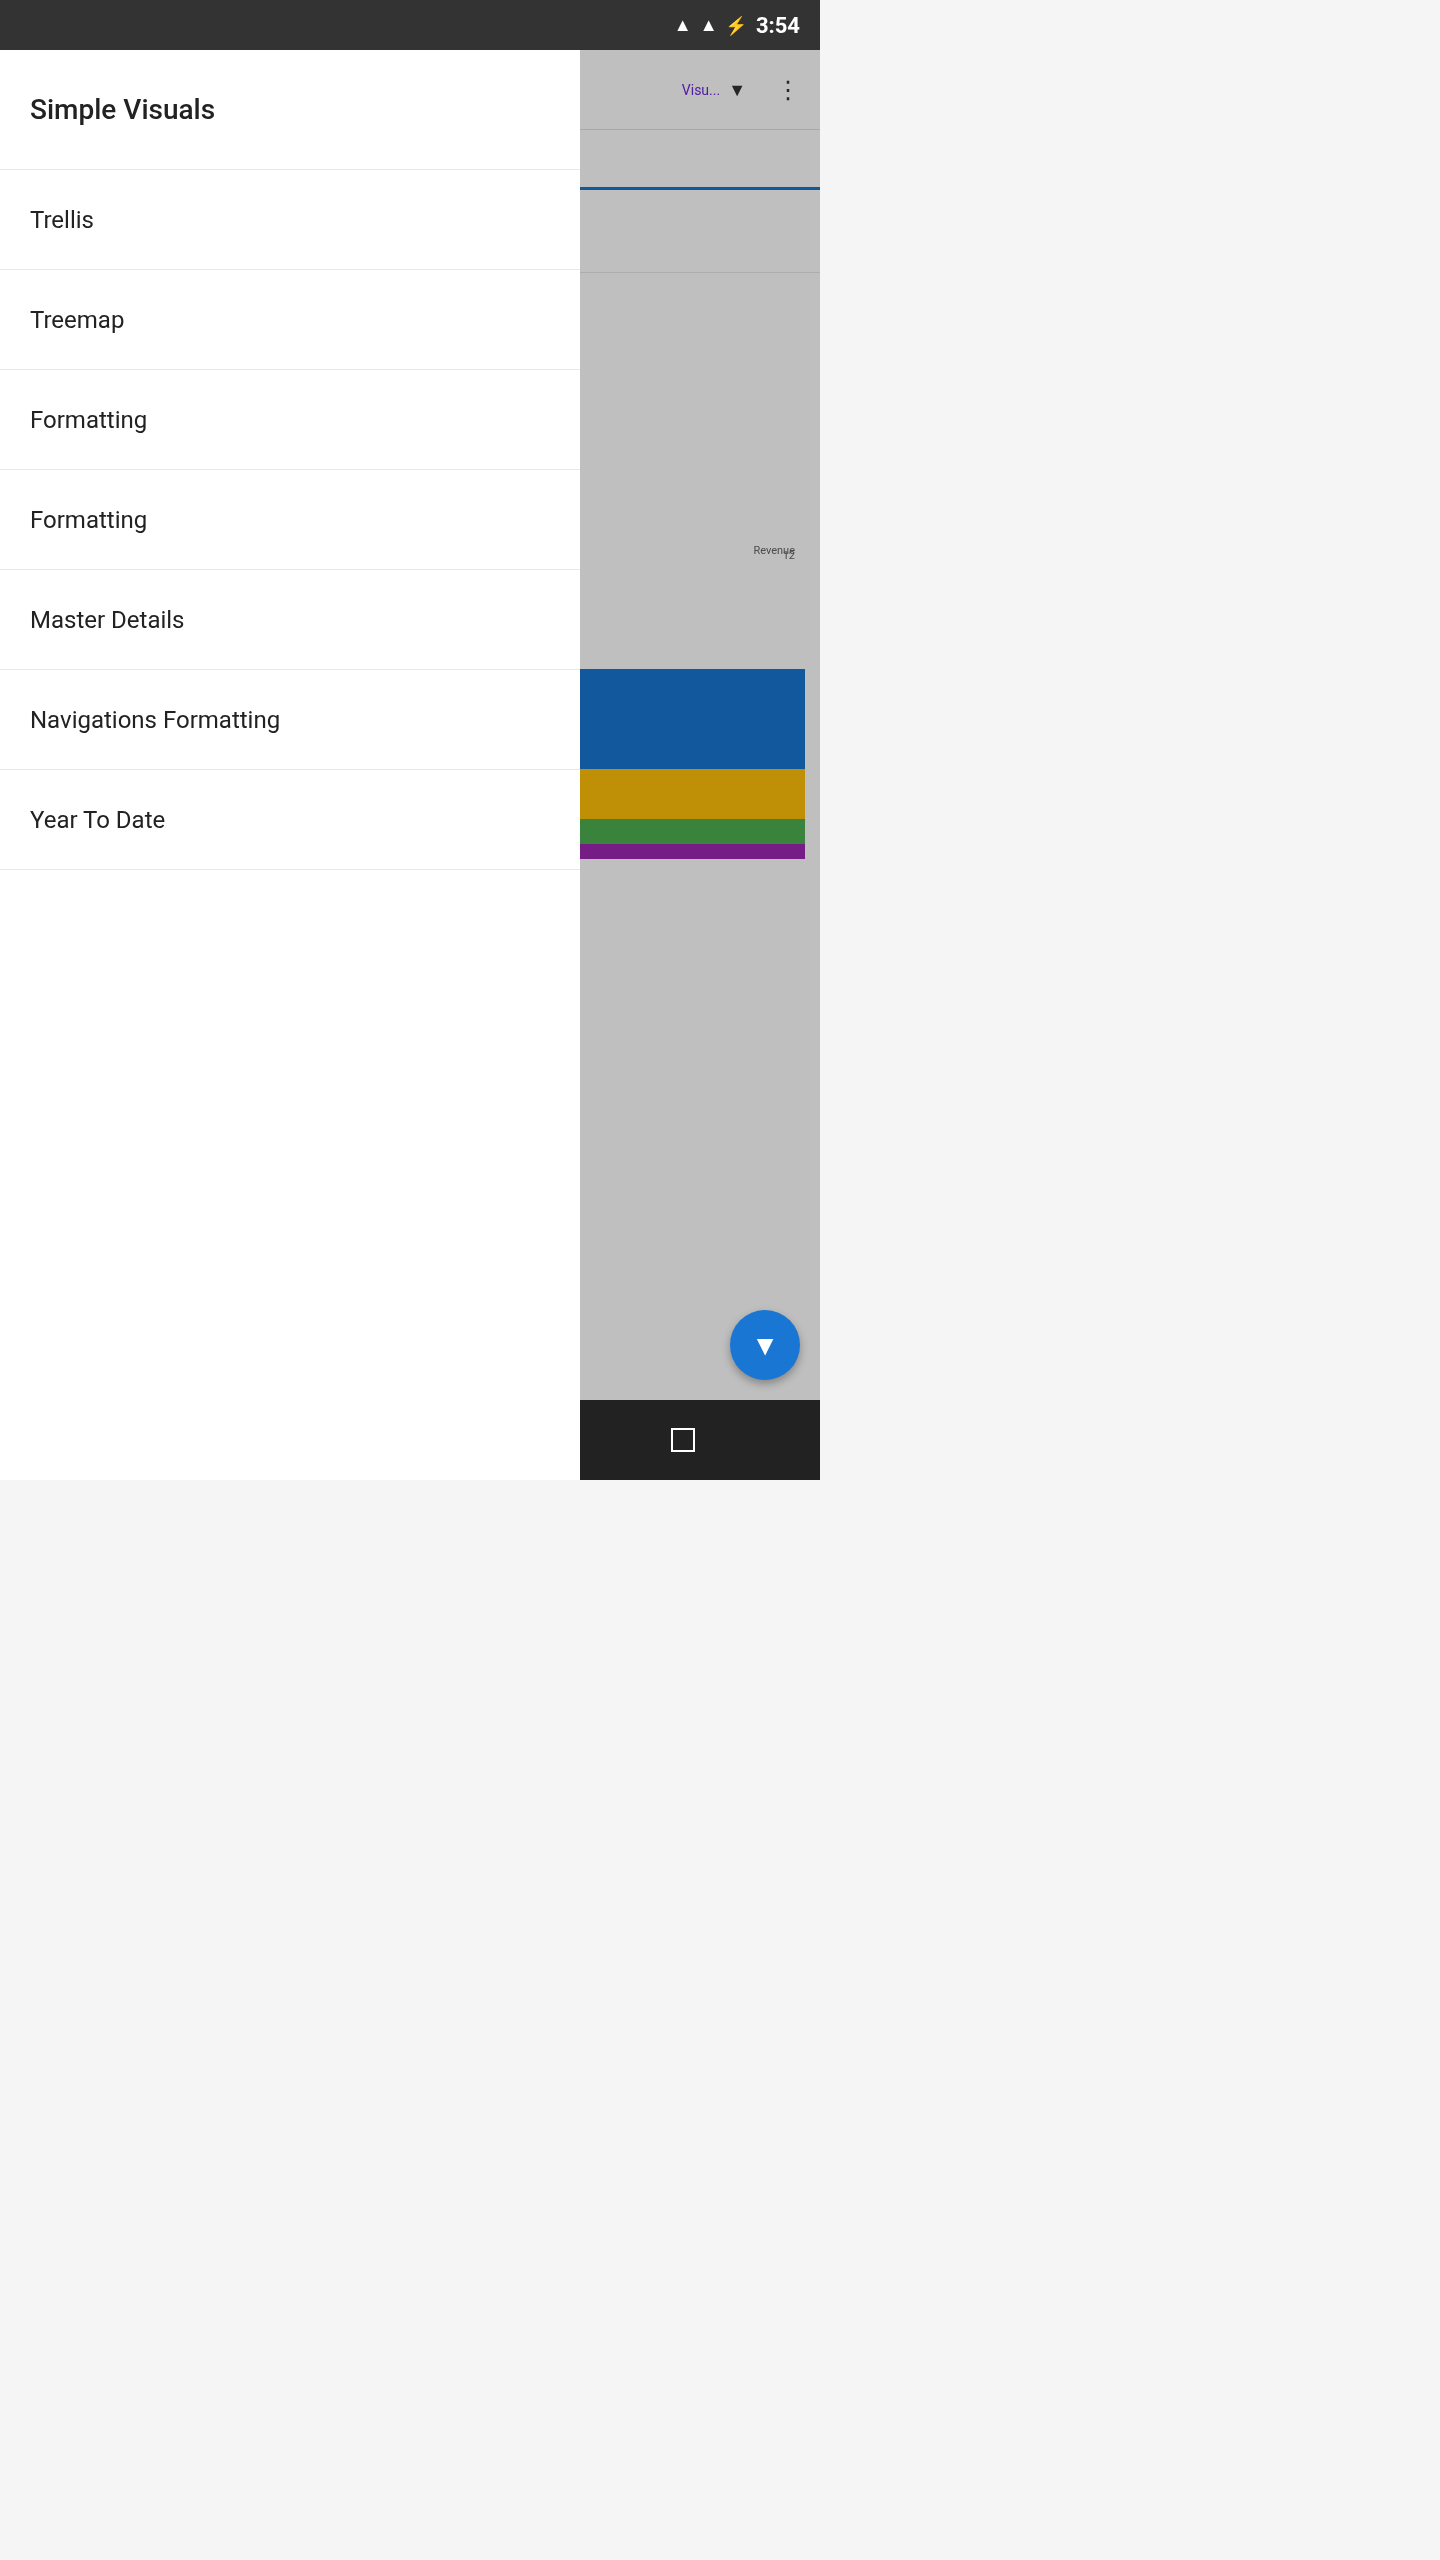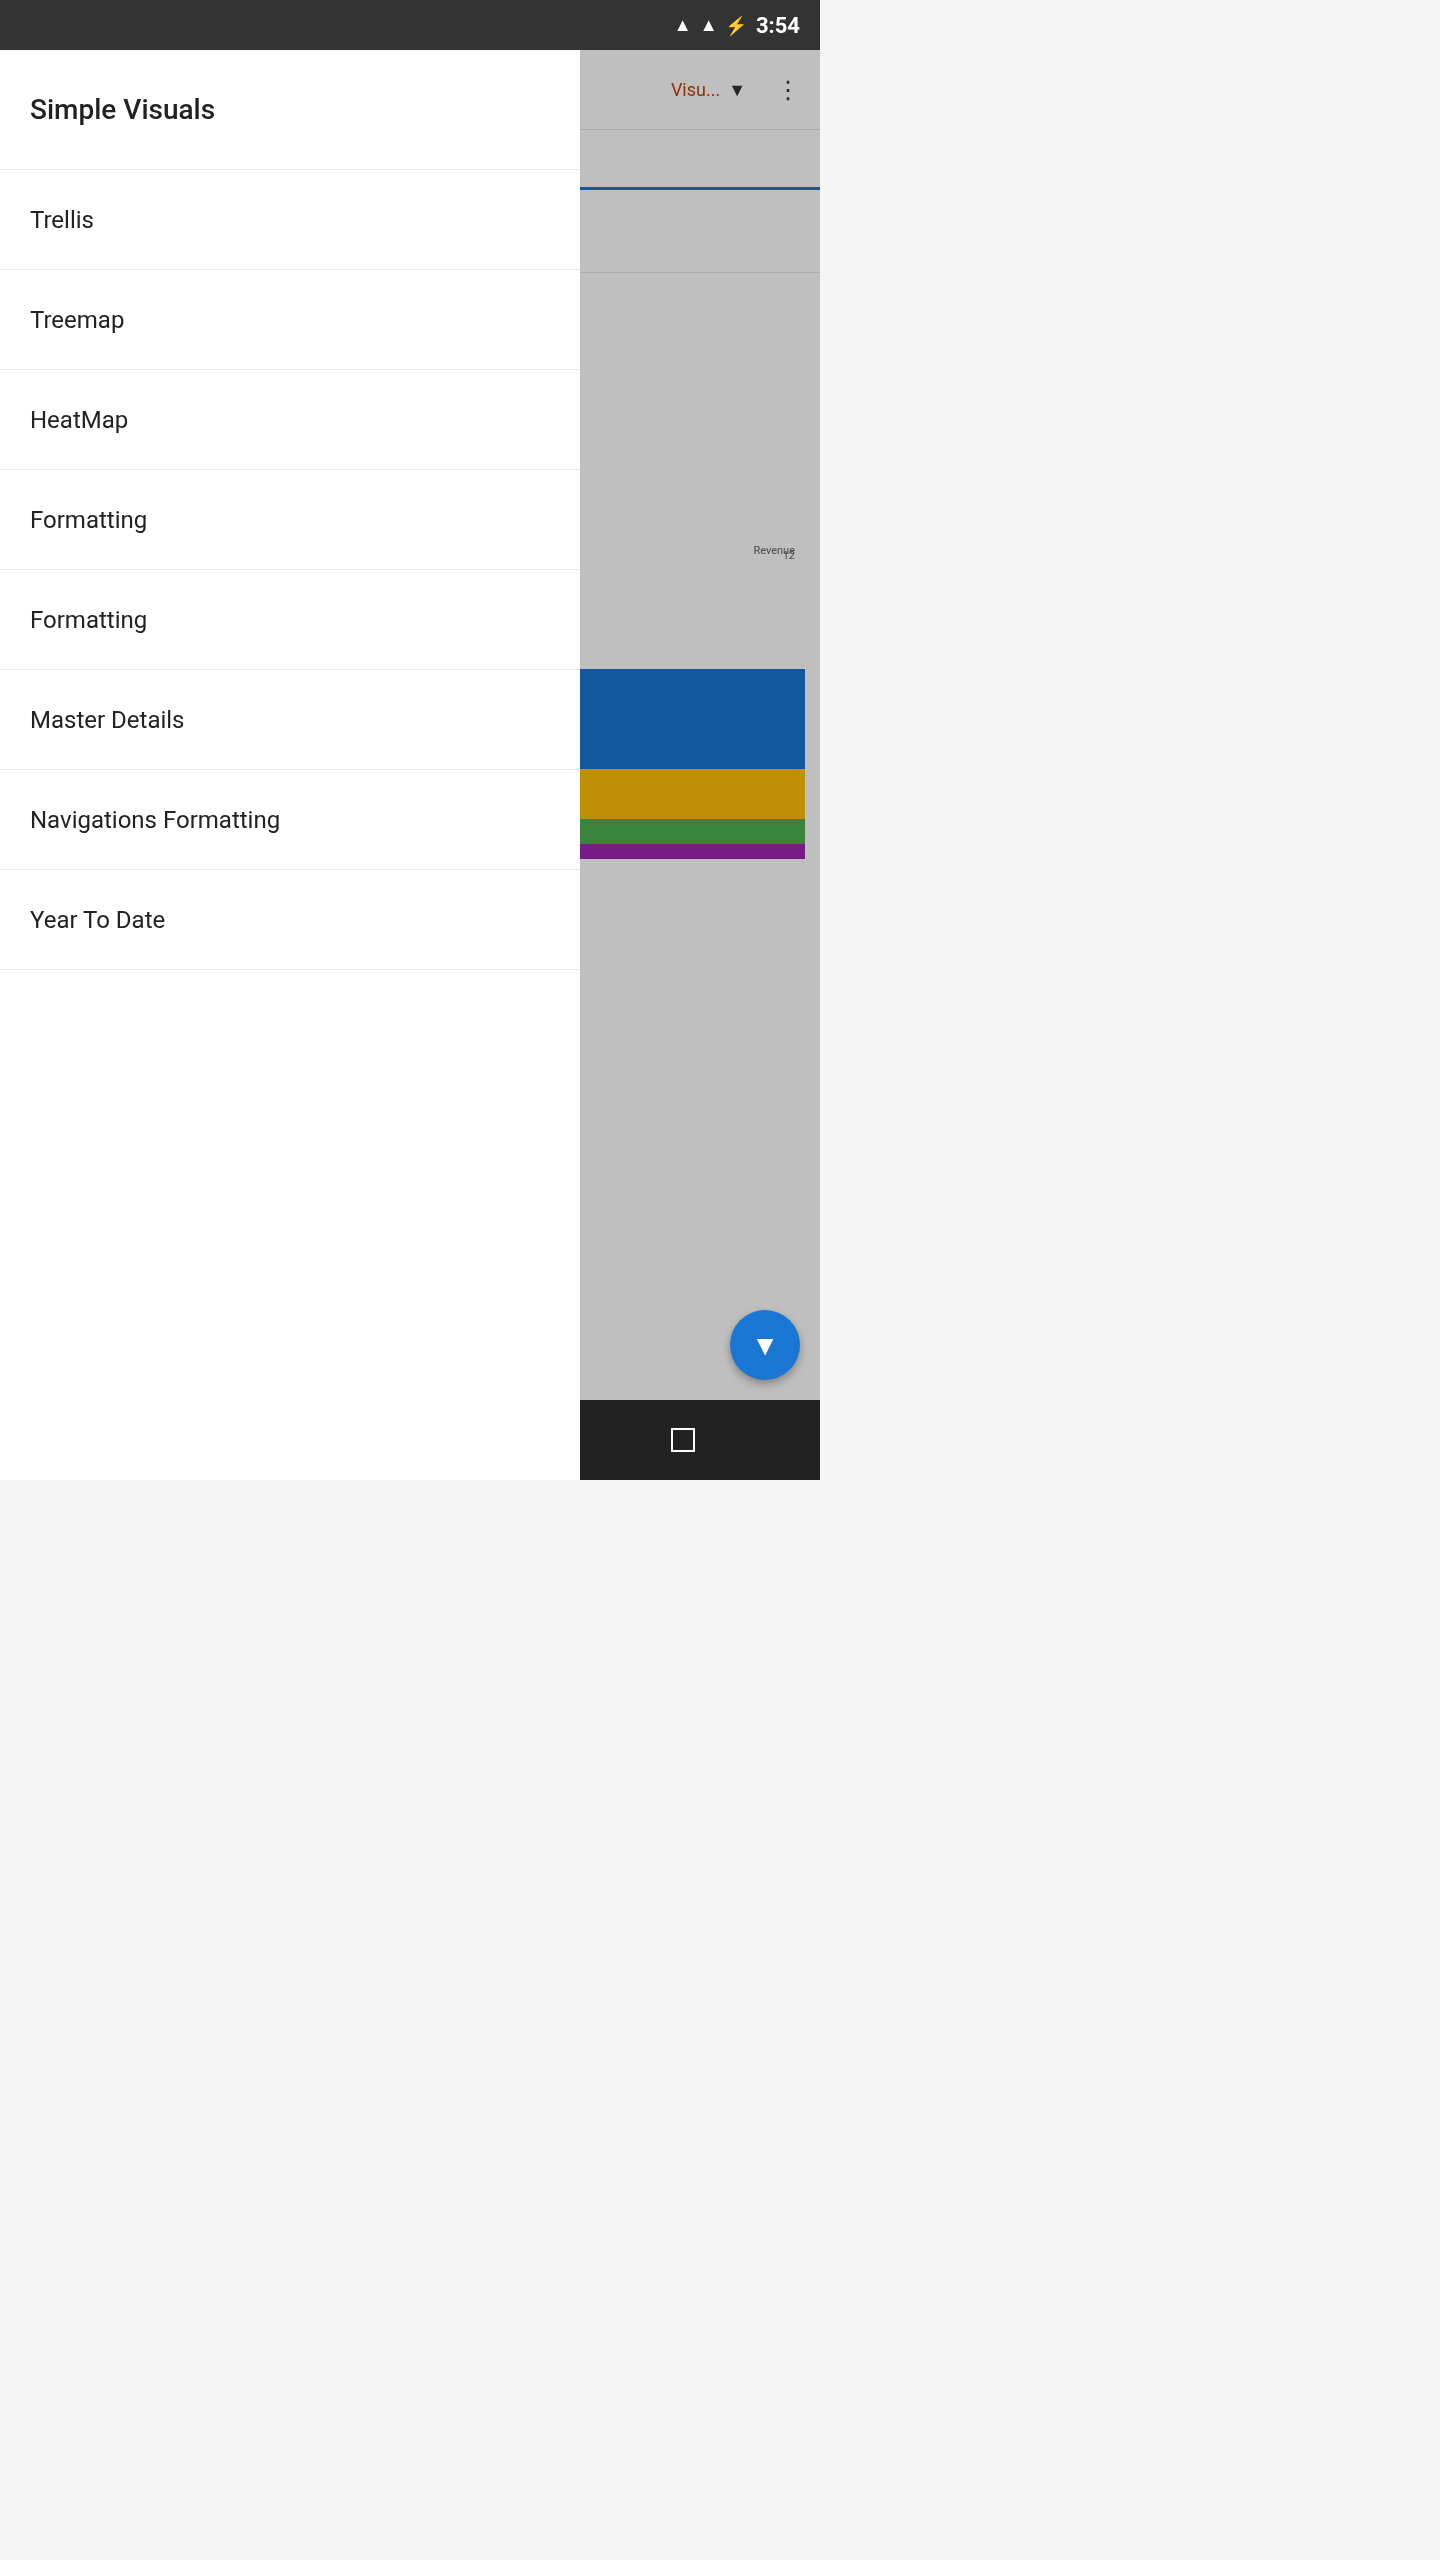--- a/index.html
+++ b/index.html
@@ -78,22 +78,22 @@
       white-space: nowrap;
     }
 
     .dropdown-area {
       display: flex;
       align-items: center;
       gap: 8px;
     }
 
     .dropdown-label {
-      color: #c2410c;
-      font-size: 18px;
+      color: #6d28d9;
+      font-size: 14px;
     }
 
     .dropdown-arrow {
       color: #333;
       font-size: 18px;
     }
 
     .more-icon {
       color: #333;
       font-size: 24px;
@@ -430,23 +430,20 @@
   <div class="drawer-item-first">
     <span>Simple Visuals</span>
   </div>
   <div class="drawer-item">
     <span>Trellis</span>
   </div>
   <div class="drawer-item">
     <span>Treemap</span>
   </div>
   <div class="drawer-item">
-    <span>HeatMap</span>
-  </div>
-  <div class="drawer-item">
     <span>Formatting</span>
   </div>
   <div class="drawer-item">
     <span>Formatting</span>
   </div>
   <div class="drawer-item">
     <span>Master Details</span>
   </div>
   <div class="drawer-item">
     <span>Navigations Formatting</span>

